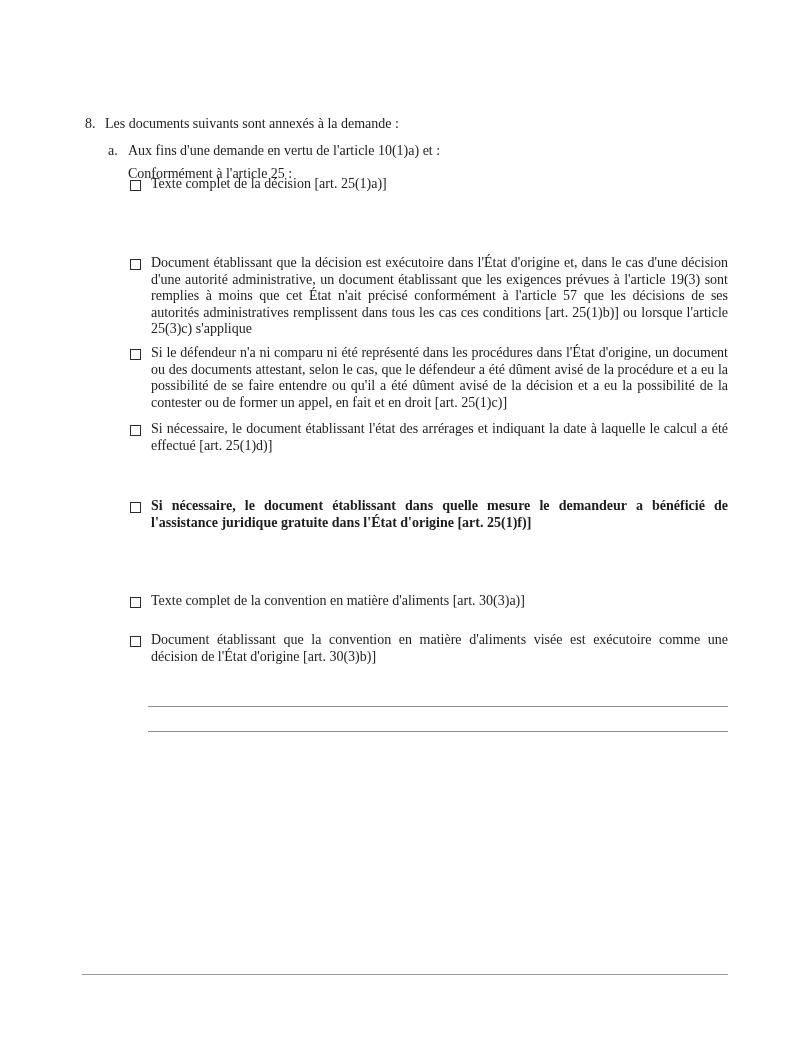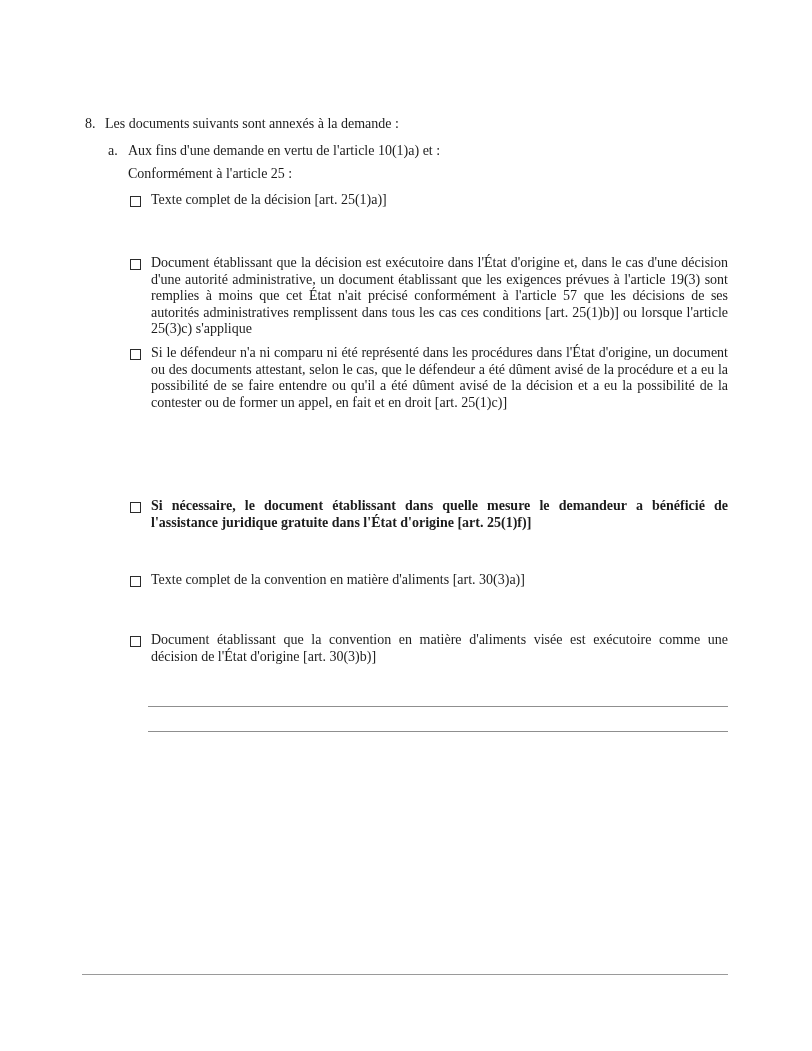--- a/index.html
+++ b/index.html
@@ -73,45 +73,49 @@
     <span class="num-text">Les documents suivants sont annexés à la demande :</span>
   </div>
 
   <div class="abs num-row" style="top:143px; left:108px; right:84px;">
     <span class="num-col">a.</span>
     <span class="num-text">Aux fins d'une demande en vertu de l'article 10(1)a) et :</span>
   </div>
 
   <div class="abs section-heading" style="top:166px;">Conformément à l'article 25 :</div>
 
-  <div class="abs check-item" style="top:192px;justify-content:center;">
+  <div class="abs check-item" style="top:176px;justify-content:center;">
     <span class="checkbox"></span>
     <span class="check-text">Texte complet de la décision [art. 25(1)a)]</span>
   </div>
 
 
   <div class="abs check-item" style="top:255px;">
     <span class="checkbox"></span>
     <span class="check-text">Document établissant que la décision est exécutoire dans l'État d'origine et, dans le cas d'une décision d'une autorité administrative, un document établissant que les exigences prévues à l'article 19(3) sont remplies à moins que cet État n'ait précisé conformément à l'article 57 que les décisions de ses autorités administratives remplissent dans tous les cas ces conditions [art. 25(1)b)] ou lorsque l'article 25(3)c) s'applique</span>
   </div>
 
   <div class="abs check-item" style="top:345px;">
     <span class="checkbox"></span>
     <span class="check-text">Si le défendeur n'a ni comparu ni été représenté dans les procédures dans l'État d'origine, un document ou des documents attestant, selon le cas, que le défendeur a été dûment avisé de la procédure et a eu la possibilité de se faire entendre ou qu'il a été dûment avisé de la décision et a eu la possibilité de la contester ou de former un appel, en fait et en droit [art. 25(1)c)]</span>
   </div>
 
+  <div class="abs check-item" style="top:421px;">
+    <span class="checkbox"></span>
+    <span class="check-text">Si nécessaire, le document établissant l'état des arrérages et indiquant la date à laquelle le calcul a été effectué [art. 25(1)d)]</span>
+  </div>
 
 
   <div class="abs check-item" style="top:498px;font-weight:bold;">
     <span class="checkbox"></span>
     <span class="check-text">Si nécessaire, le document établissant dans quelle mesure le demandeur a bénéficié de l'assistance juridique gratuite dans l'État d'origine [art. 25(1)f)]</span>
   </div>
 
 
-  <div class="abs check-item" style="top:572px;">
+  <div class="abs check-item" style="top:593px;">
     <span class="checkbox"></span>
     <span class="check-text">Texte complet de la convention en matière d'aliments [art. 30(3)a)]</span>
   </div>
 
   <div class="abs check-item" style="top:632px;">
     <span class="checkbox"></span>
     <span class="check-text">Document établissant que la convention en matière d'aliments visée est exécutoire comme une décision de l'État d'origine [art. 30(3)b)]</span>
   </div>
 
 

